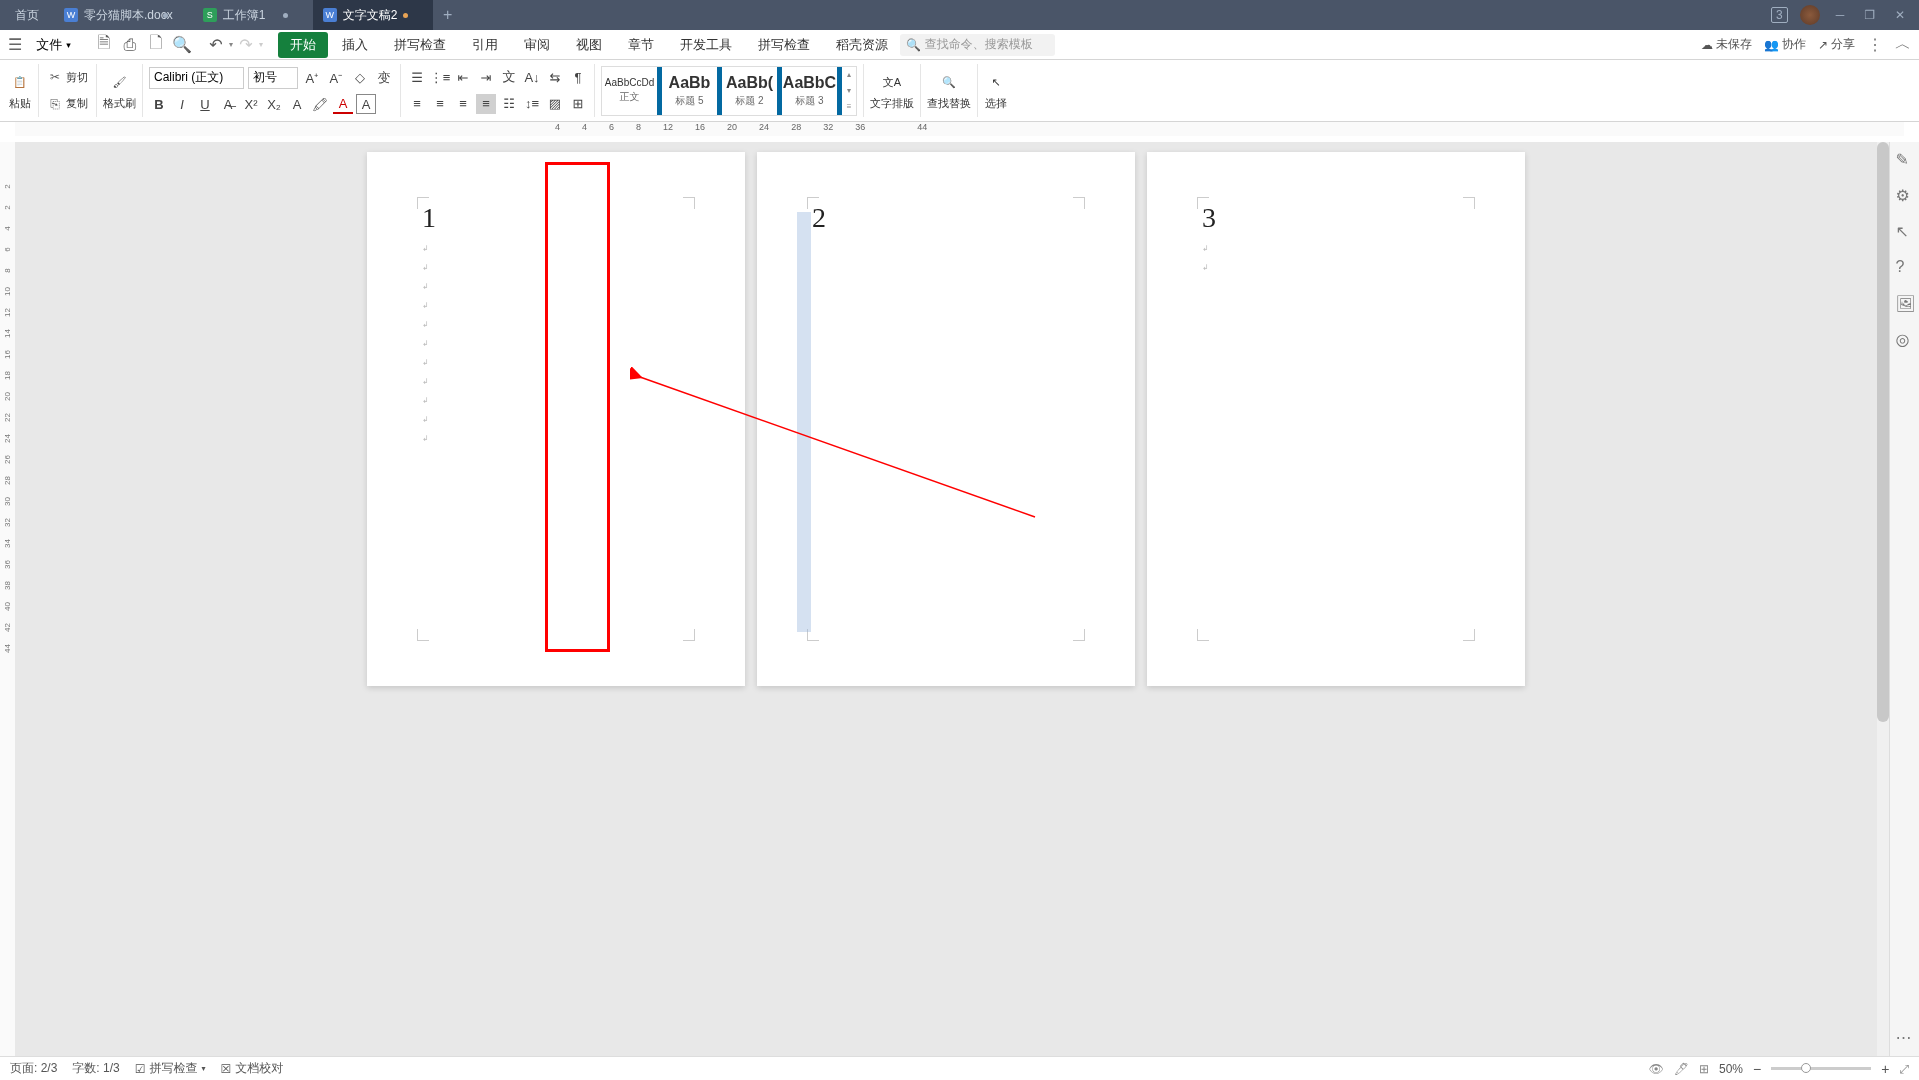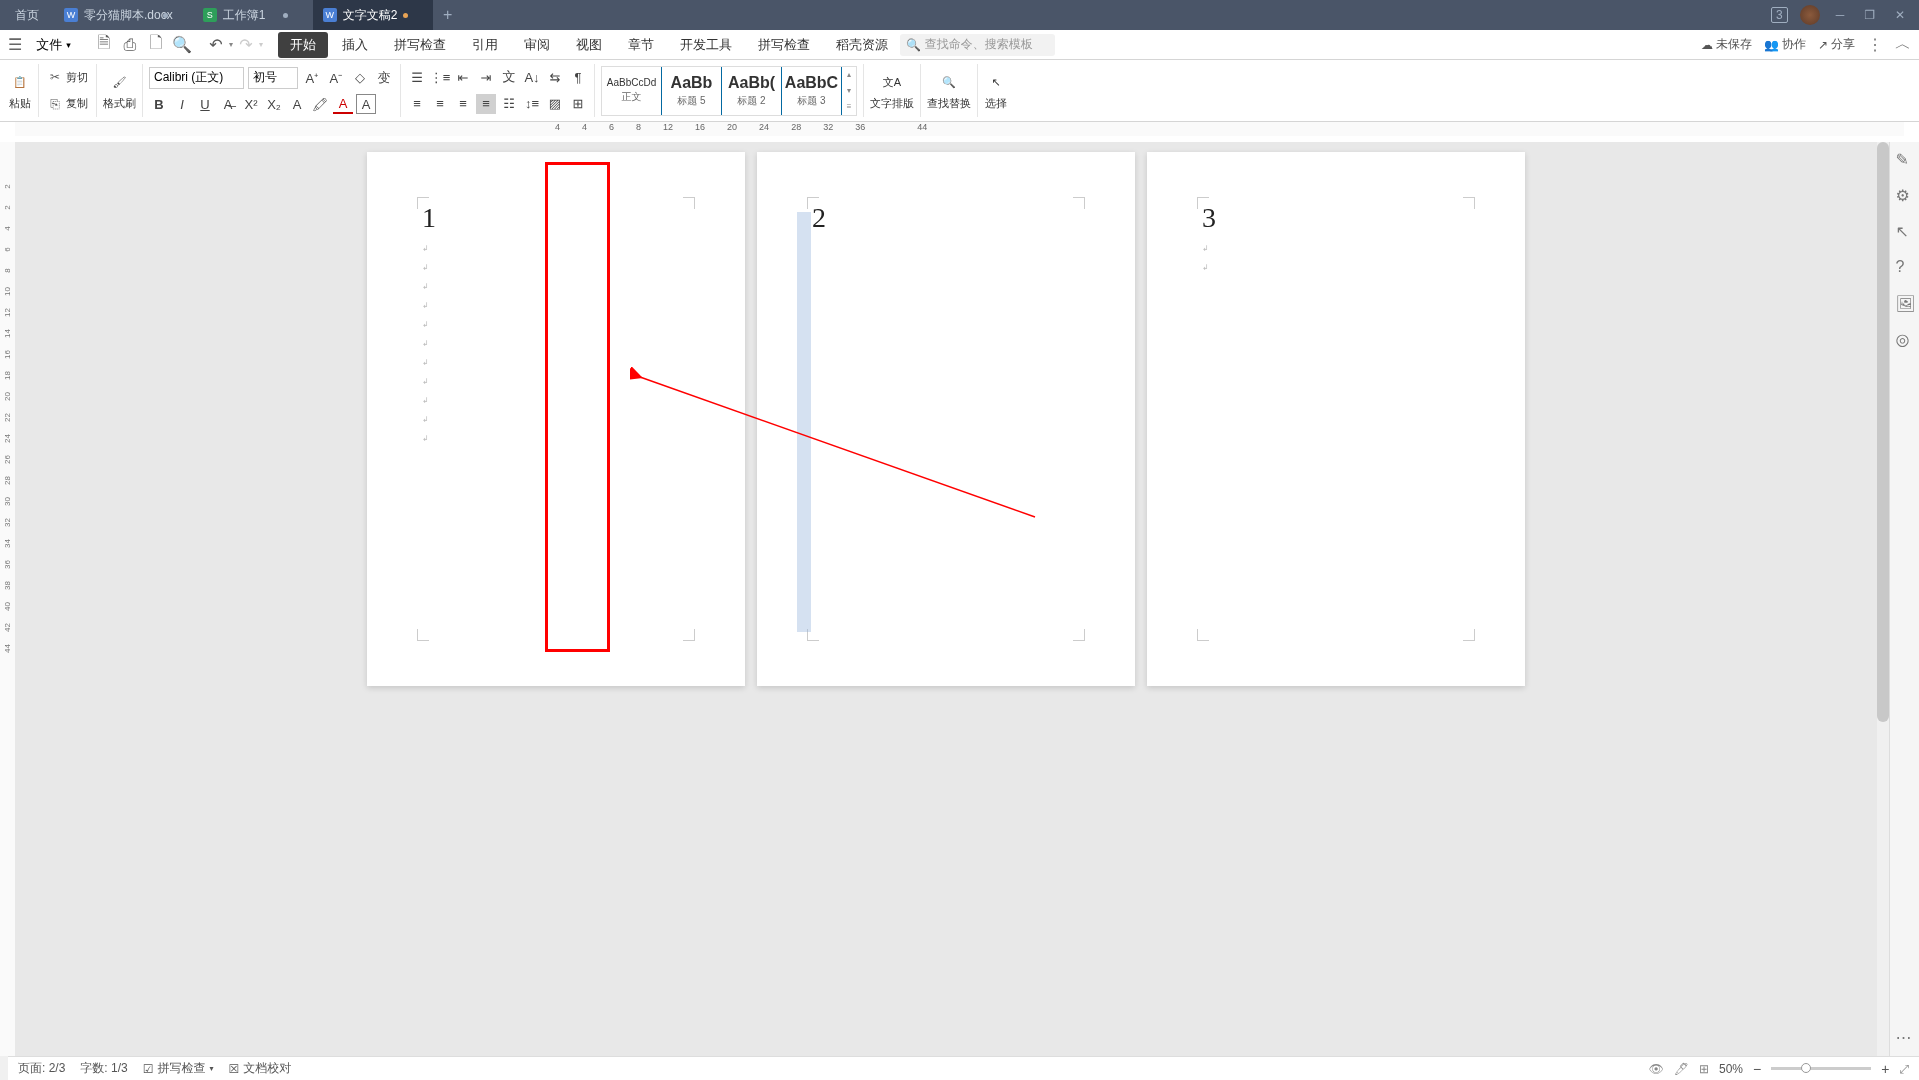--- a/index.html
+++ b/index.html
@@ -22,40 +22,40 @@
 
 
 .menu-bar { height: 30px; background: #fff; display: flex; align-items: center; border-bottom: 1px solid #d5d5d5; padding: 0 8px; }
 .menu-left { display: flex; align-items: center; gap: 6px; }
 .file-menu { display: flex; align-items: center; gap: 4px; padding: 2px 8px; font-size: 13px; cursor: pointer; }
 .quick-icons { display: flex; gap: 8px; margin-left: 10px; }
 .quick-icon { width: 18px; height: 18px; color: #5a5a5a; cursor: pointer; display: flex; align-items: center; justify-content: center; }
 .undo-group { display: flex; align-items: center; gap: 4px; margin-left: 10px; }
 .menu-tabs { display: flex; gap: 2px; margin-left: 15px; }
 .menu-tab { padding: 4px 12px; font-size: 13px; color: #333; cursor: pointer; }
-.menu-tab.active { background: #404040; color: #fff; border-radius: 3px; }
+.menu-tab.active { background: #15803d; color: #fff; border-radius: 3px; }
 .menu-right { margin-left: auto; display: flex; align-items: center; gap: 12px; }
 .search-box { width: 155px; height: 22px; background: #f2f2f2; border-radius: 3px; display: flex; align-items: center; padding: 0 6px; font-size: 12px; color: #999; }
 .menu-right-item { display: flex; align-items: center; gap: 3px; font-size: 12px; color: #555; cursor: pointer; }
 
 
 .ribbon { height: 62px; background: #fff; border-bottom: 1px solid #d5d5d5; display: flex; padding: 4px 8px; gap: 6px; }
 .ribbon-group { display: flex; flex-direction: column; justify-content: space-around; border-right: 1px solid #e5e5e5; padding-right: 6px; }
 .ribbon-group.big { align-items: center; justify-content: center; }
 .big-btn { display: flex; flex-direction: column; align-items: center; font-size: 11px; color: #333; cursor: pointer; gap: 2px; }
 .big-icon { width: 24px; height: 24px; display: flex; align-items: center; justify-content: center; }
 .small-row { display: flex; align-items: center; gap: 4px; justify-content: space-between; }
 .small-btn { display: flex; align-items: center; gap: 3px; font-size: 11px; color: #333; cursor: pointer; padding: 1px 2px; }
 .ribbon-icon { width: 16px; height: 16px; display: flex; align-items: center; justify-content: center; font-size: 12px; color: #555; }
 .font-select { width: 95px; height: 22px; border: 1px solid #ccc; font-size: 12px; padding: 0 4px; }
 .size-select { width: 50px; height: 22px; border: 1px solid #ccc; font-size: 12px; padding: 0 4px; }
 .format-row { display: flex; gap: 3px; align-items: center; }
 .fmt-btn { width: 20px; height: 20px; display: flex; align-items: center; justify-content: center; font-size: 13px; cursor: pointer; color: #444; }
 .styles-gallery { display: flex; border: 1px solid #ddd; height: 50px; }
-.style-item { width: 60px; display: flex; flex-direction: column; align-items: center; justify-content: center; border-right: 1px solid #0369a1; cursor: pointer; }
+.style-item { width: 60px; display: flex; flex-direction: column; align-items: center; justify-content: center; border-right: 5px solid #0369a1; cursor: pointer; }
 .style-preview { font-size: 10px; color: #333; }
 .style-preview.big { font-size: 16px; font-weight: bold; }
 .style-label { font-size: 10px; color: #666; margin-top: 2px; }
 
 
 .ruler-area { position: relative; height: 20px; background: #fff; }
 .h-ruler { position: absolute; top: 0; left: 15px; right: 15px; height: 14px; background: #fafafa; font-size: 9px; color: #888; }
 .ruler-marks { position: absolute; left: 540px; display: flex; gap: 22px; }
 .ruler-mark { font-size: 9px; color: #666; }
 
@@ -79,21 +79,21 @@
 .corner-mark.tr { top: 45px; right: 50px; border-right: 1px solid #ccc; border-top: 1px solid #ccc; }
 .corner-mark.bl { bottom: 45px; left: 50px; border-left: 1px solid #ccc; border-bottom: 1px solid #ccc; }
 .corner-mark.br { bottom: 45px; right: 50px; border-right: 1px solid #ccc; border-bottom: 1px solid #ccc; }
 .para-mark { font-size: 8px; color: #bbb; margin-top: 10px; }
 
 
 .red-box { position: absolute; border: 3px solid #ff0000; pointer-events: none; }
 .red-arrow { position: absolute; pointer-events: none; }
 
 
-.status-bar { position: absolute; bottom: 0; left: 8px; right: 0; height: 24px; background: #fff; border-top: 1px solid #ddd; display: flex; align-items: center; padding: 0 10px; font-size: 12px; color: #555; }
+.status-bar { position: absolute; bottom: 0; left: 0; right: 0; height: 24px; background: #fff; border-top: 1px solid #ddd; display: flex; align-items: center; padding: 0 10px; font-size: 12px; color: #555; }
 .status-left { display: flex; gap: 15px; align-items: center; }
 .status-item { display: flex; align-items: center; gap: 4px; cursor: pointer; }
 .status-right { margin-left: auto; display: flex; align-items: center; gap: 10px; }
 .zoom-slider { width: 100px; height: 3px; background: #ccc; position: relative; }
 .zoom-thumb { position: absolute; left: 30px; top: -4px; width: 10px; height: 10px; background: #fff; border: 1px solid #999; border-radius: 50%; }
 
 
 .selection-block { position: absolute; top: 60px; left: 40px; width: 14px; height: 420px; background: rgba(150,180,220,0.4); }
 </style>
 </head>

